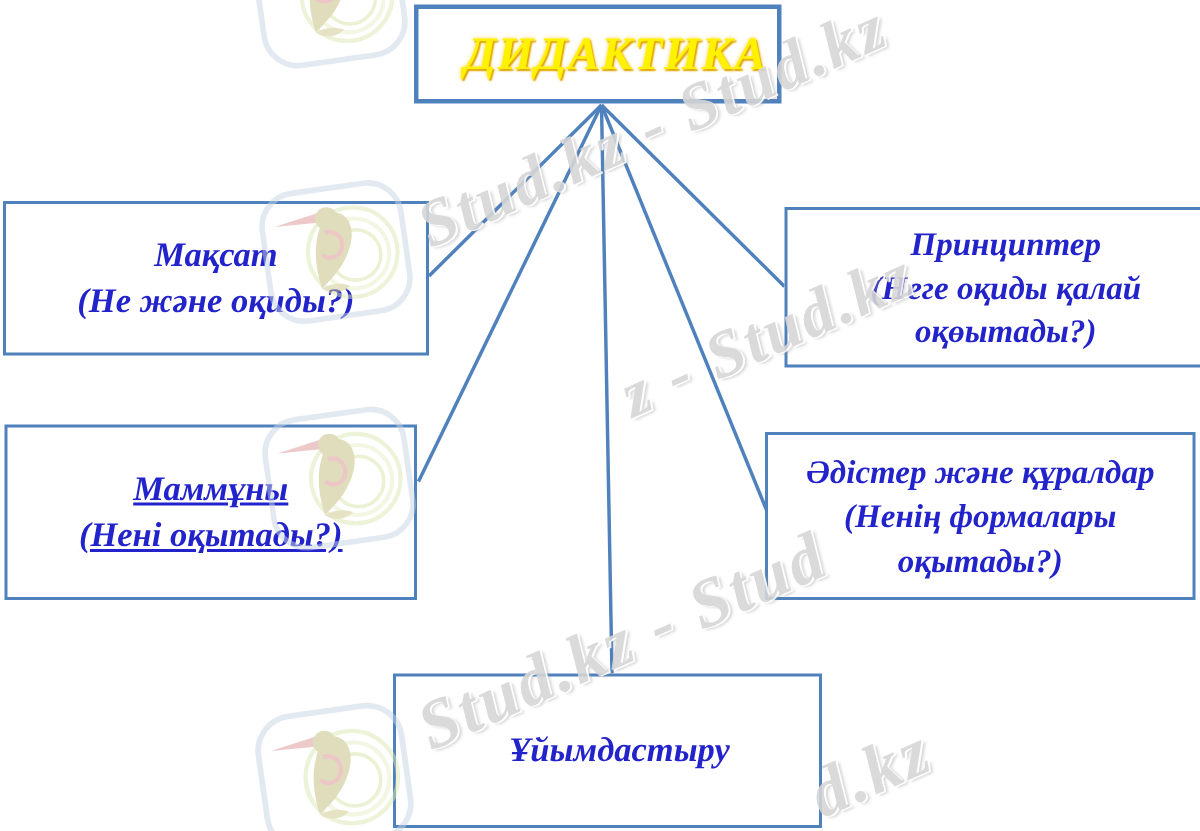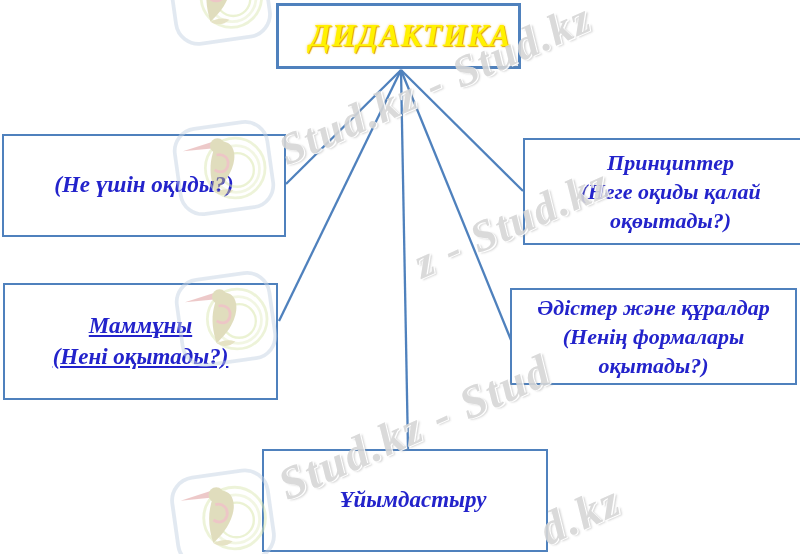--- a/index.html
+++ b/index.html
@@ -22,21 +22,21 @@
   .node span{display:block;line-height:1.32;}
   #node-title{
     left:276px;top:3px;width:245px;height:66px;border-width:3px;
     color:var(--title-yellow,#fff200);font-size:31px;letter-spacing:1px;
     text-shadow:1px 1px 1px #e2a400,0 0 3px #ffd34d;
     padding-left:24px;
   }
   #node-maksat{left:2px;top:134px;width:284px;height:103px;font-size:23px;}
   #node-mammuny{left:3px;top:283px;width:275px;height:117px;font-size:23px;text-decoration:underline;}
   #node-printsipter{left:523px;top:138px;width:295px;height:107px;font-size:22px;}
-  #node-adister{left:510px;top:288px;width:287px;height:97px;font-size:22px;}
+  #node-adister{left:510px;top:288px;width:287px;height:112px;font-size:22px;}
   #node-uiymdastyru{left:262px;top:449px;width:286px;height:103px;font-size:23px;line-height:1.25;padding-left:16px;}
   #node-uiymdastyru span{line-height:1.25;}
   
   .wm-layer{position:absolute;left:0;top:0;width:800px;height:554px;z-index:3;pointer-events:none;}
   .wm-text{
     position:absolute;white-space:nowrap;
     font-weight:bold;font-style:italic;letter-spacing:2px;
     color:var(--watermark-gray,#d6d6d6);
     text-shadow:1px 1px 0 #ffffff,2px 2px 2px rgba(150,150,150,.45);
     transform:rotate(-24deg);transform-origin:left center;
@@ -79,21 +79,22 @@
     <line x1="401" y1="70" x2="408" y2="449"></line>
     <line x1="401" y1="70" x2="511" y2="340"></line>
     <line x1="401" y1="70" x2="523" y2="191"></line>
   </svg>
 
   <div class="node" id="node-title">
     <span>ДИДАКТИКА</span>
   </div>
 
   <div class="node" id="node-maksat">
-    <span>(Не үшін оқиды?)</span>
+    <span>Мақсат</span>
+    <span>(Не және оқиды?)</span>
   </div>
 
   <div class="node" id="node-mammuny">
     <span>Маммұны</span>
     <span>(Нені оқытады?)</span>
   </div>
 
   <div class="node" id="node-printsipter">
     <span>Принциптер</span>
     <span>(Неге оқиды қалай</span>

